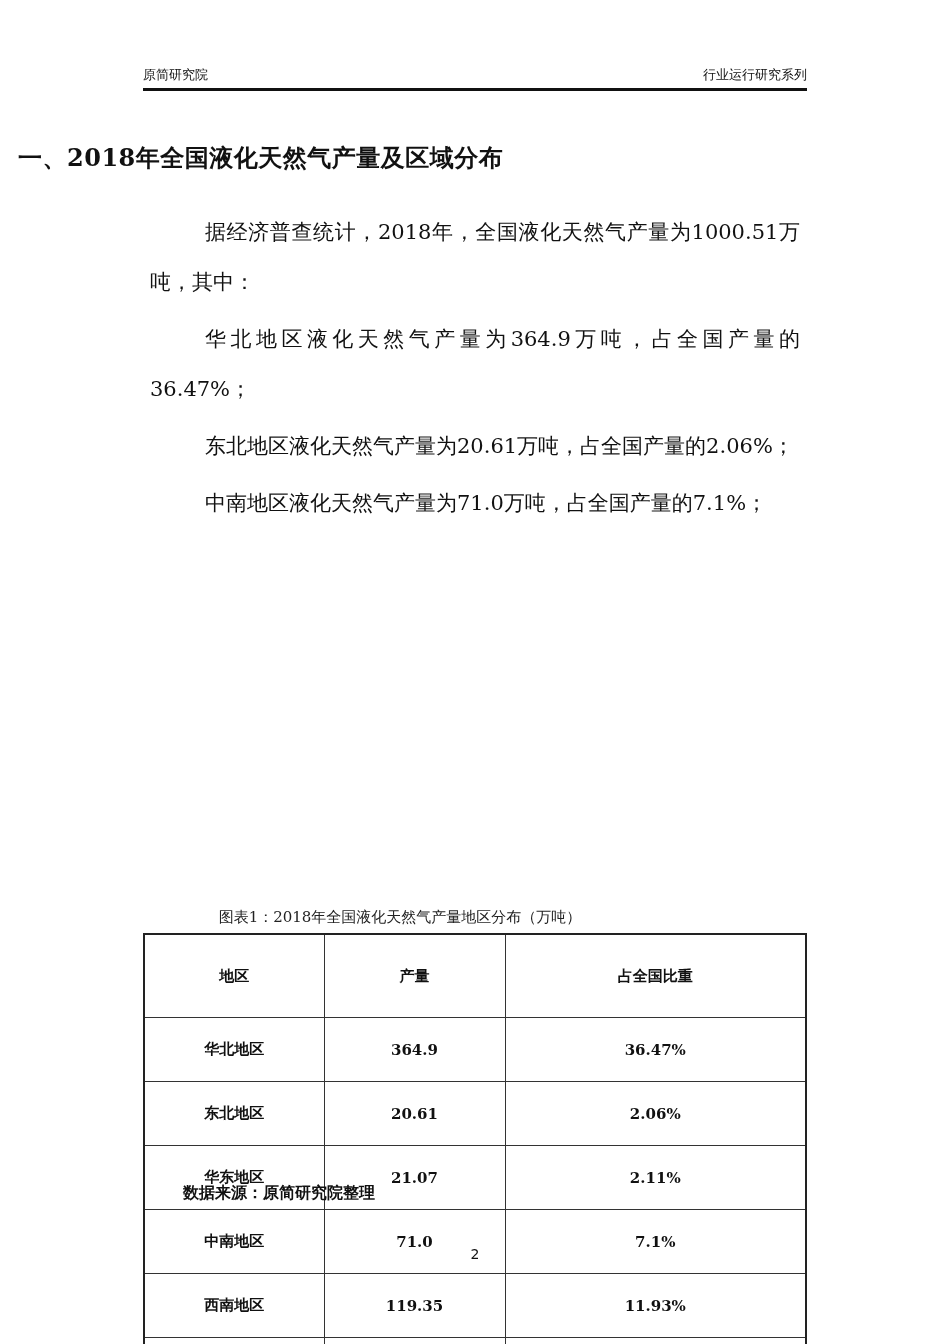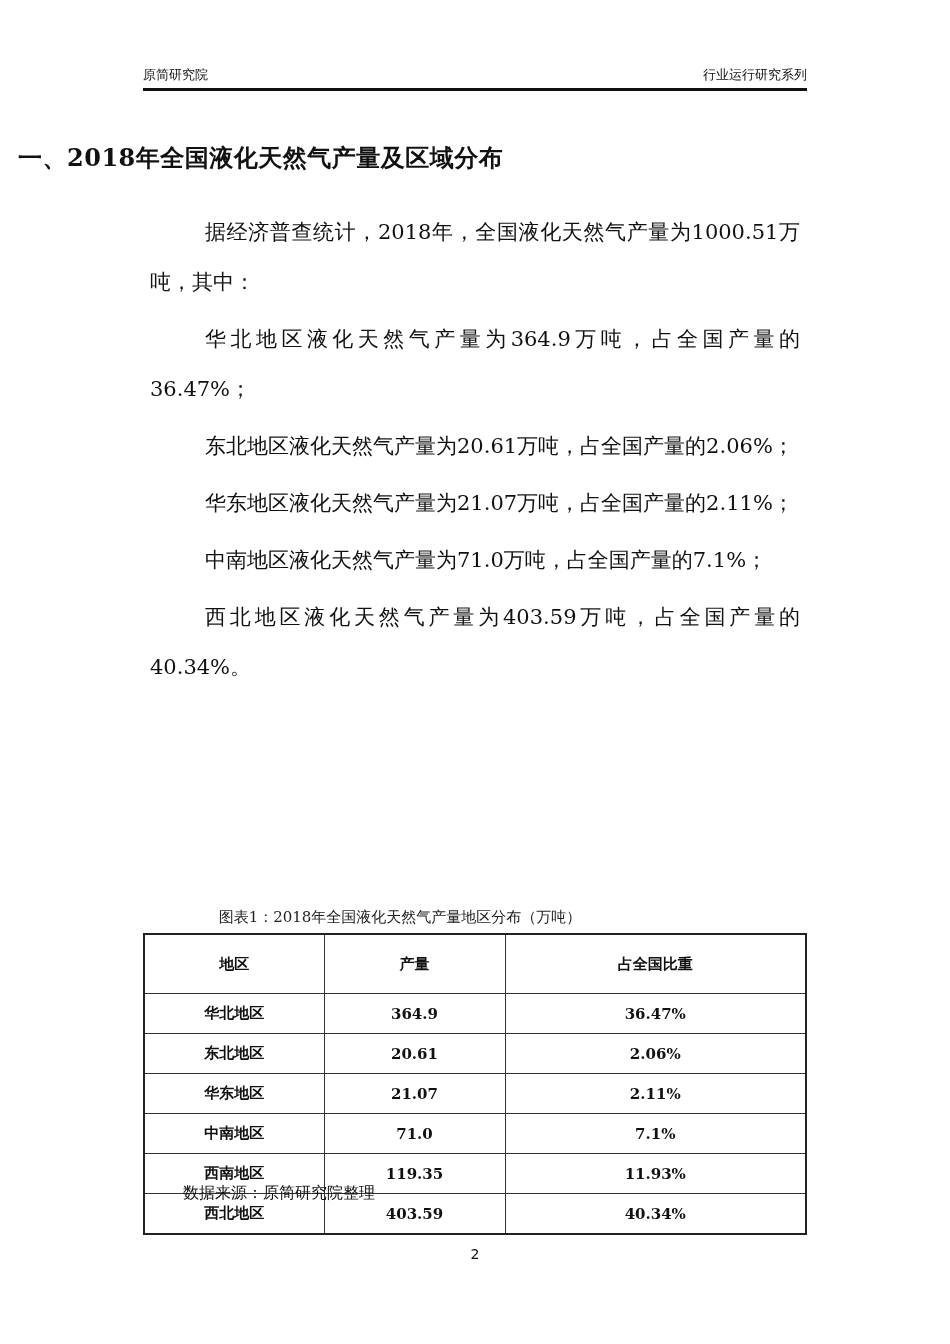--- a/index.html
+++ b/index.html
@@ -5,44 +5,42 @@
   html, body { margin:0; padding:0; background:#fff; }
   body { width:950px; height:1344px; position:relative; overflow:hidden; font-family:"DejaVu Serif","Liberation Serif",serif; color:#111; }
   .header { position:absolute; left:143px; top:62px; width:664px; height:26px; border-bottom:3px solid #111; }
   .header .left { position:absolute; left:0; top:4px; font-family:"DejaVu Sans","Liberation Sans",sans-serif; font-size:13px; }
   .header .right { position:absolute; right:0; top:4px; font-family:"DejaVu Sans","Liberation Sans",sans-serif; font-size:13px; }
   .title { position:absolute; left:18px; width:950px; top:142px; text-align:left; font-size:24px; font-weight:bold; letter-spacing:0.5px; }
   .body { position:absolute; left:143px; top:200px; width:664px; font-size:21px; line-height:50px; }
   .para { text-indent:55px; margin:7px; text-align:justify; }
   .caption { position:absolute; left:0; width:800px; top:908px; text-align:center; font-size:15px; color:#222; }
   table { position:absolute; left:143px; top:933px; width:664px; border-collapse:collapse; font-size:15px; }
-  th, td { border:1px solid #333; text-align:center; padding:4px; }
+  th, td { border:1px solid #333; text-align:center; padding:16px; }
   th { height:50px; font-family:"DejaVu Sans","Liberation Sans",sans-serif; font-weight:bold; font-size:15px; }
   td { height:31px;font-weight:bold; }
   table { border:2px solid #222; }
-  .source { position:absolute; left:183px; top:1183px; font-size:16px; }
+  .source { position:absolute; left:183px; top:1183px; font-size:16px;font-weight:bold; }
   .pagenum { position:absolute; left:0; width:950px; top:1246px; text-align:center; font-family:"DejaVu Sans","Liberation Sans",sans-serif; font-size:14px; }
 </style>
 </head>
 <body>
 
 <div class="header">
   <span class="left">原简研究院</span>
   <span class="right">行业运行研究系列</span>
 </div>
 
 <div class="title">一、2018年全国液化天然气产量及区域分布</div>
 
 <div class="body">
   <p class="para">据经济普查统计，2018年，全国液化天然气产量为1000.51万吨，其中：</p>
   <p class="para">华北地区液化天然气产量为364.9万吨，占全国产量的36.47%；</p>
   <p class="para">东北地区液化天然气产量为20.61万吨，占全国产量的2.06%；</p>
-  <p class="para">华东地区液化天然气产量为21.07万吨，占全国产量的2.11%；</p>
   <p class="para">中南地区液化天然气产量为71.0万吨，占全国产量的7.1%；</p>
-  <p class="para">西北地区液化天然气产量为403.59万吨，占全国产量的40.34%。</p>
 </div>
 
 <div class="caption">图表1：2018年全国液化天然气产量地区分布（万吨）</div>
 
 <table>
   <colgroup>
       <col style="width:180px">
       <col style="width:181px">
       <col>
     </colgroup>

